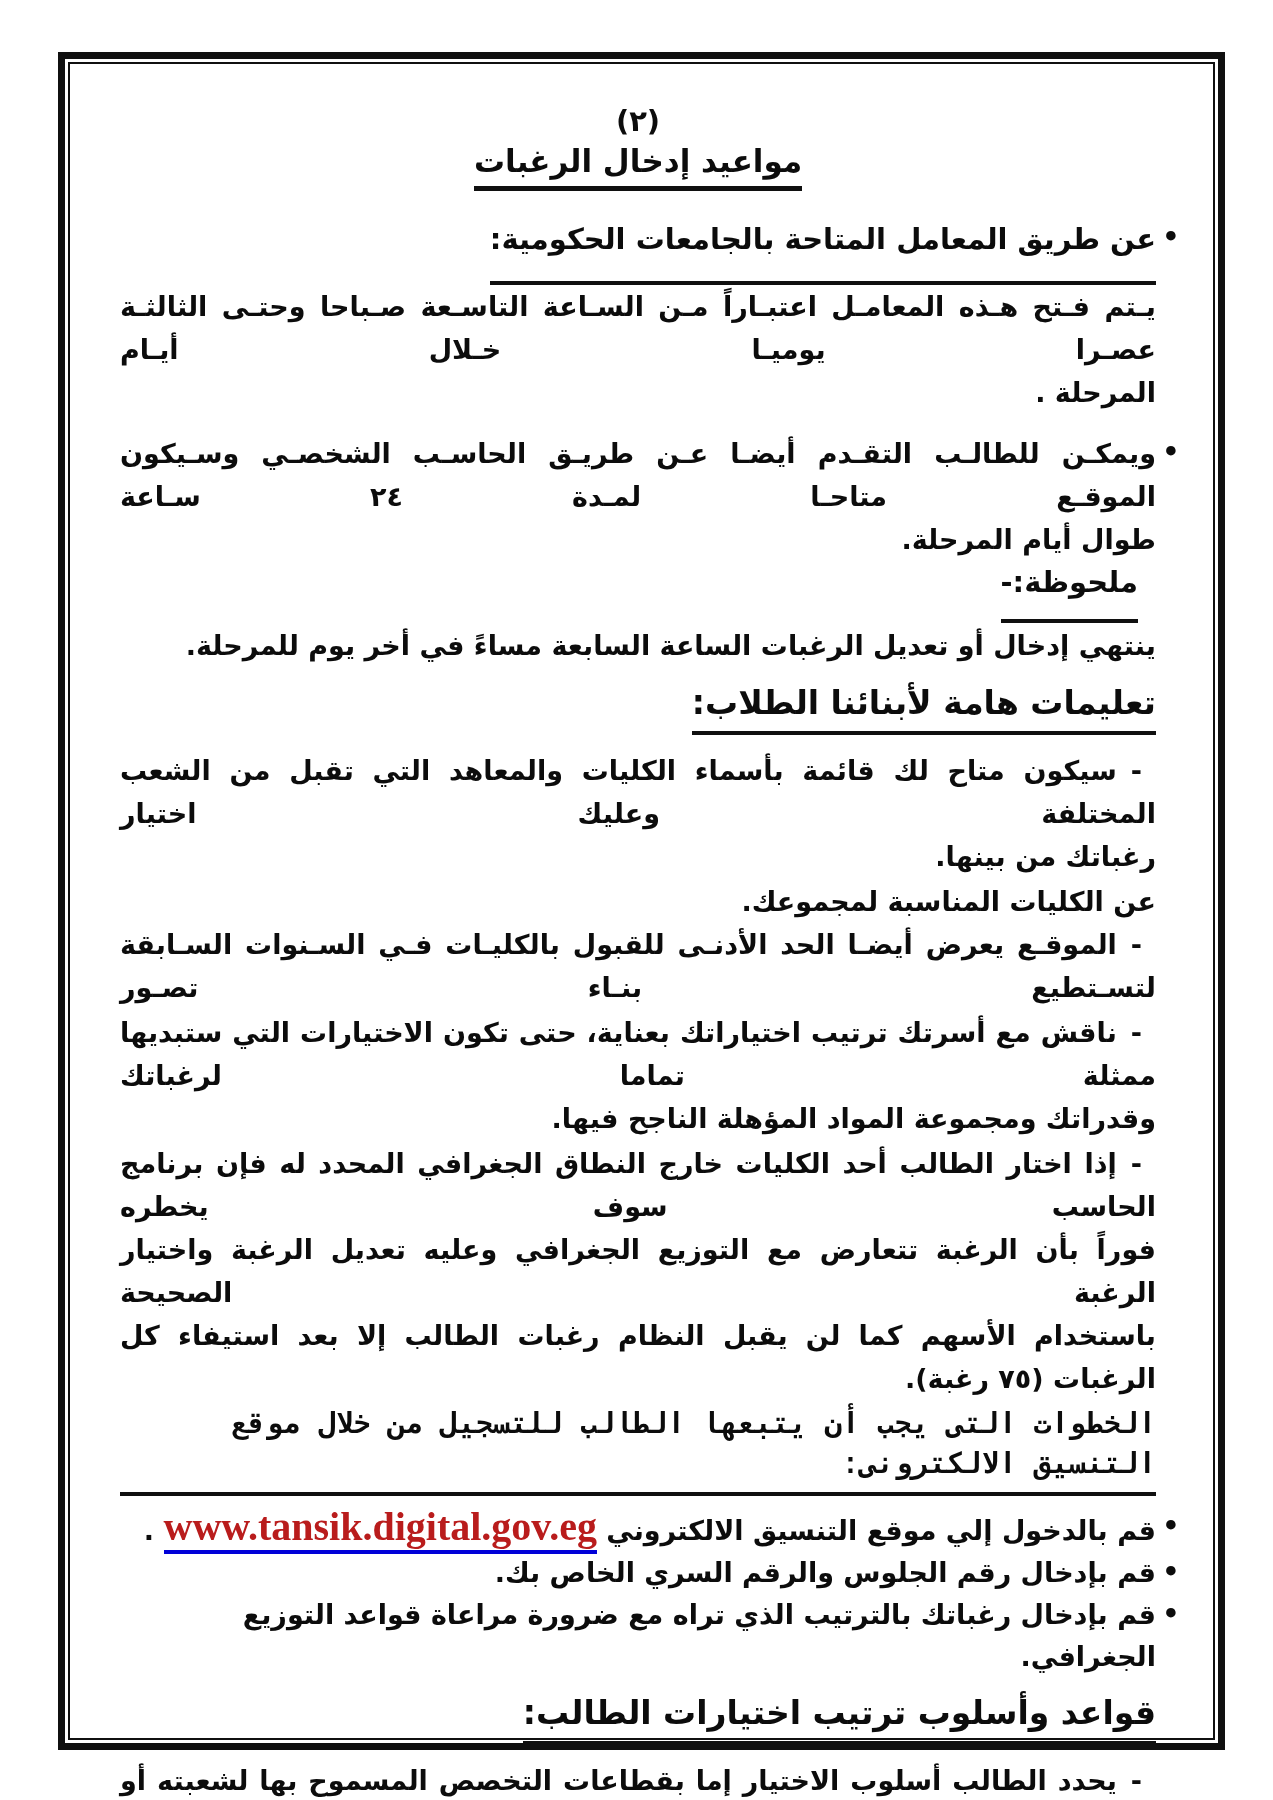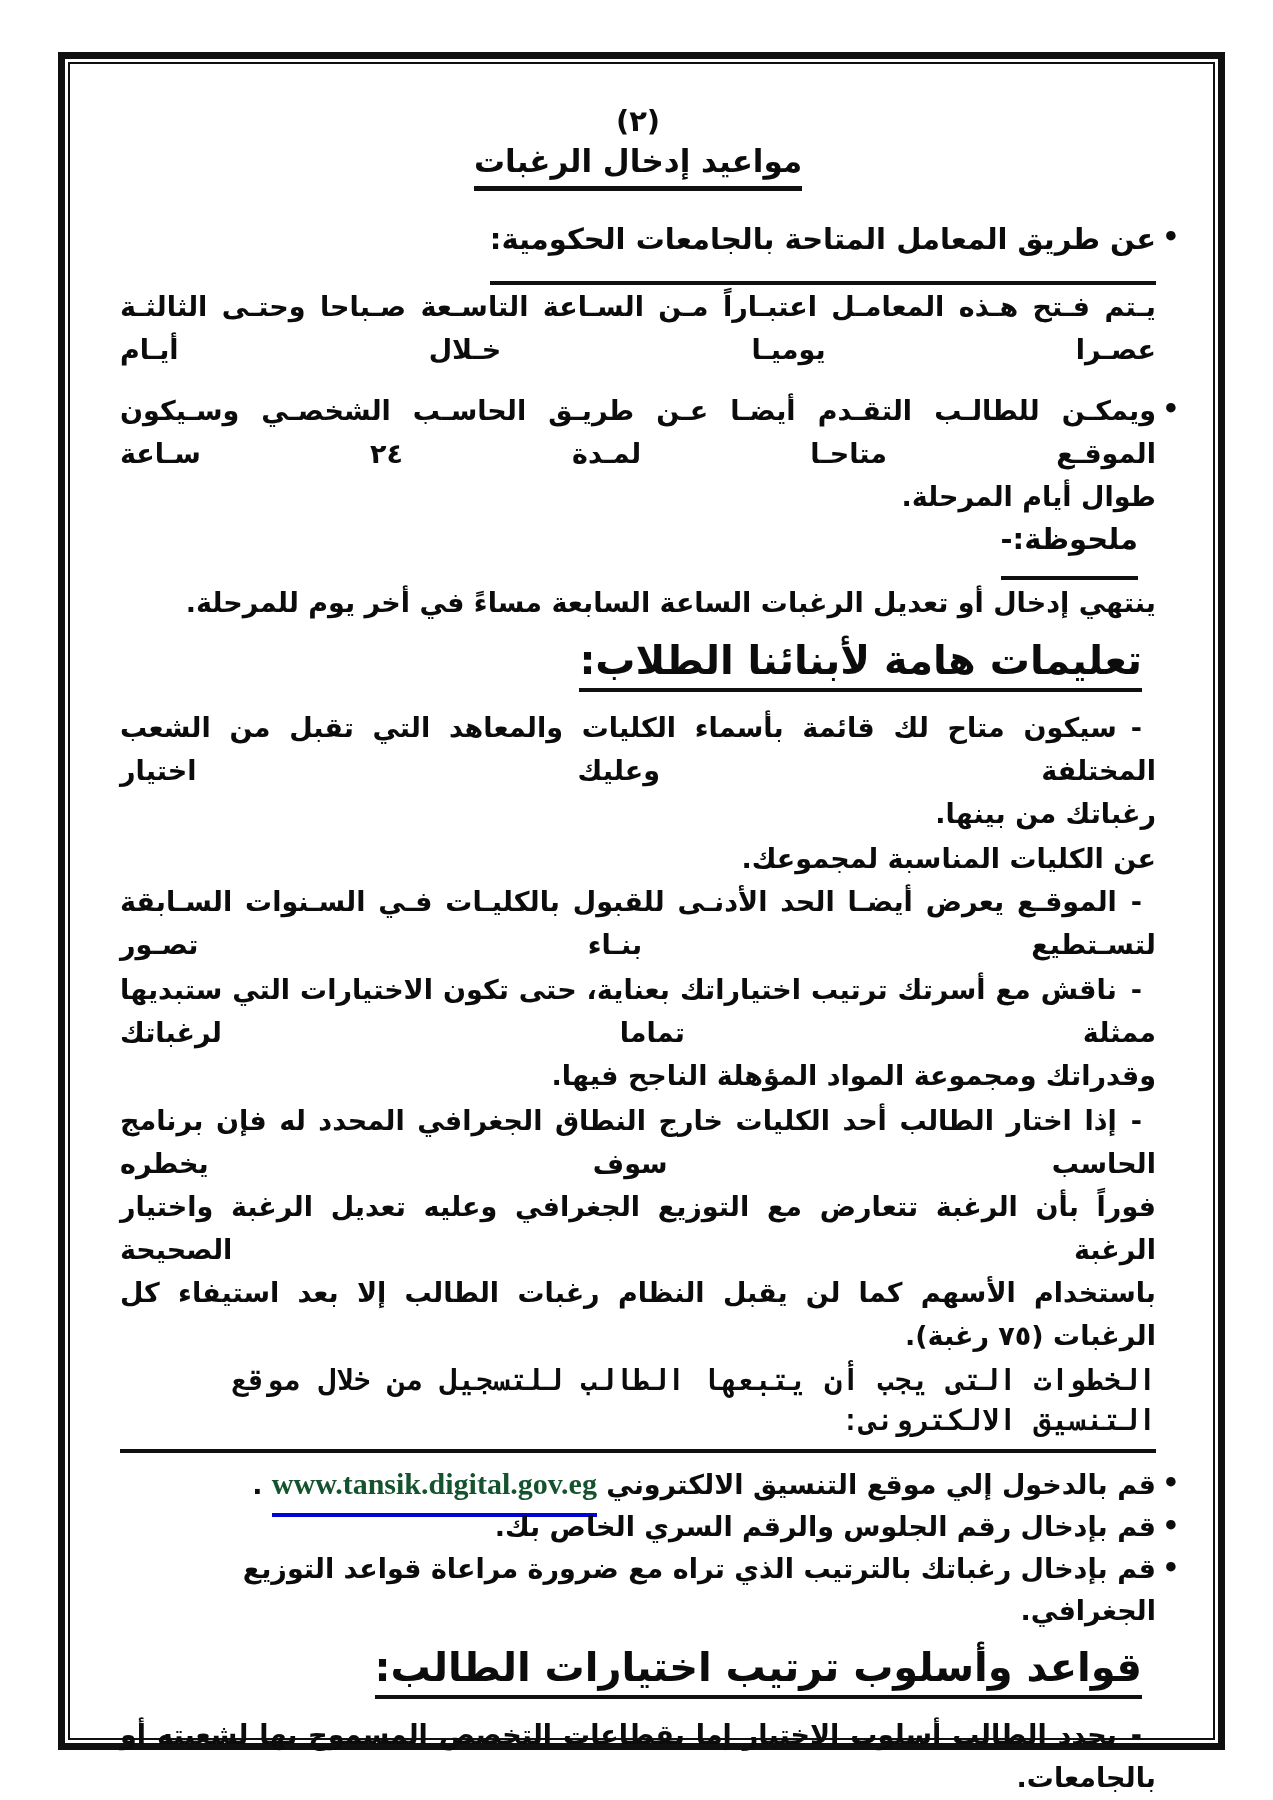--- a/index.html
+++ b/index.html
@@ -54,62 +54,63 @@
   }
   .gap-m{height:18px;}
   
   .note-label{
     margin-right:18px;font-size:29px;line-height:42px;text-align:right;
   }
   .note-label .u{display:inline-block;border-bottom:4px solid #101010;padding-bottom:16px;}
   .note-text{font-size:27px;line-height:45px;text-align:right;text-align-last:right;}
   
   .h-big{
-    font-size:40px;line-height:46px;margin:12px 14px 14px 0;
+    font-size:33px;line-height:46px;margin:12px 0 14px 0;
   }
   .h-big .u{display:inline-block;border-bottom:4px solid #101010;padding-bottom:5px;}
   .h-steps{
     font-size:29px;line-height:40px;text-align:right;margin:6px 0 10px 0;
   }
   .h-steps .u{display:inline-block;border-bottom:4px solid #101010;padding-bottom:6px;font-family:Liberation Mono, monospace;}
   
   .d-item{margin:0 0 2px 0;}
   .d-first{text-indent:14px;}
   .d-marker{display:inline-block;margin-left:14px;text-indent:0;}
   
   .step-line{
     font-size:27px;line-height:42px;text-align:right;text-align-last:right;
     position:relative;
   }
   .url{
     font-family:"Liberation Serif","DejaVu Serif",serif;
-    color:#14532d;
+    color:#b91c1c;
     border-bottom:4px solid #0000d8;
-    font-size:30px;
-    padding-bottom:13px;
+    font-size:40px;
+    padding-bottom:1px;
   }
 </style>
 </head>
 <body>
 
 <div class="frame">
   <div class="frame-inner">
     <div class="content">
 
       <div class="page-num">(٢)</div>
       <div class="doc-title">
         <span class="u">مواعيد إدخال الرغبات</span>
       </div>
 
       <div class="b-item">
         <span class="b-marker">•</span>
         <div class="sec-head">
           <span class="u">عن طريق المعامل المتاحة بالجامعات الحكومية:</span>
         </div>
         <div class="line">يـتم فـتح هـذه المعامـل اعتبـاراً مـن السـاعة التاسـعة صـباحا وحتـى الثالثـة عصـرا يوميـا خـلال أيـام</div>
+        <div class="line end">المرحلة .</div>
       </div>
 
       <div class="gap-m"></div>
 
       <div class="b-item">
         <span class="b-marker">•</span>
         <div class="line">ويمكـن للطالـب التقـدم أيضـا عـن طريـق الحاسـب الشخصـي وسـيكون الموقـع متاحـا لمـدة ٢٤ سـاعة</div>
         <div class="line end">طوال أيام المرحلة.</div>
       </div>
 

